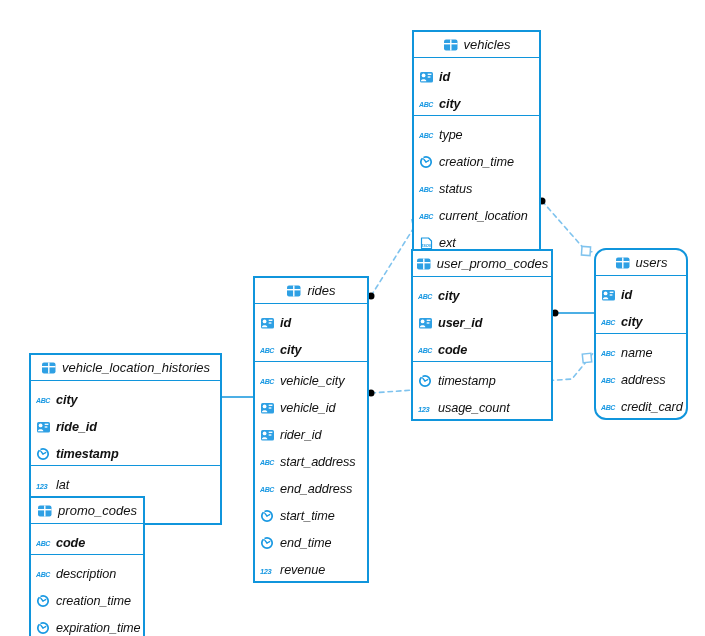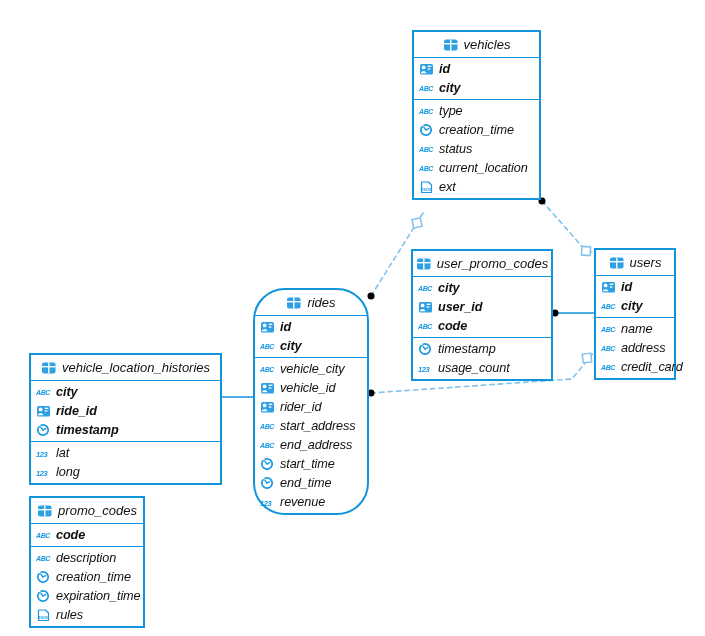--- a/index.html
+++ b/index.html
@@ -8,21 +8,21 @@
   #canvas{position:absolute;inset:0;width:705px;height:636px;background:#fff;font-style:italic;}
   #wires{position:absolute;left:0;top:0;z-index:1;}
   .tbl{position:absolute;box-sizing:border-box;background:#fff;
        border:2px solid var(--blue);z-index:2;}
   .hdr{height:25px;display:flex;align-items:center;justify-content:center;
        gap:5px;border-bottom:1px solid var(--blue);padding:0 6px;}
   .hname{font-size:13px;color:#111;white-space:nowrap;}
   .sec{padding:1px 0 2px 0;}
   .sec.pk{border-bottom:1px solid var(--blue);}
   .row{height:19px;display:flex;align-items:center;padding:0 6px 0 5px;
-       white-space:nowrap;}
+       white-space:nowrap;margin-top:8px;}
   .ric{width:20px;flex:0 0 20px;display:flex;align-items:flex-start;}
   .lbl{font-size:12.7px;color:#111;letter-spacing:-0.1px;}
   .pk .lbl{font-weight:bold;}
   polyline.dashed{fill:none;stroke:var(--dash);stroke-width:1.6;
        stroke-dasharray:4.5 4;stroke-linecap:round;}
   polyline.solid{fill:none;stroke:var(--blue);stroke-width:1.6;}
 </style>
 </head>
 <body style="--blue: #1095dc; --dash: #7fc3ee;">
 
@@ -188,21 +188,21 @@
         <div class="row">
           <span class="ric">
             <svg width="16" height="14" viewBox="0 0 16 14">
               <text x="0" y="10.5" fill="#1898e2" font-size="7.5px" font-weight="bold" letter-spacing="-0.4" font-family="&quot;Liberation Sans&quot;,sans-serif">123</text>
             </svg>
           </span>
           <span class="lbl">usage_count</span>
         </div>
       </div>
     </div>
-    <div class="tbl" style="left: 594px; top: 248px; width: 82px;">
+    <div class="tbl" style="left: 594px; top: 248px; width: 94px; border-radius: 12px;">
       <div class="hdr">
         <span class="ric" style="width: 16px; flex: 0 0 16px;">
           <svg width="16" height="14" viewBox="0 0 16 14">
             <rect x="1" y="1.5" width="13.5" height="11" rx="2" fill="#2ea0e4"></rect>
             <line x1="1" y1="5.7" x2="14.5" y2="5.7" stroke="#fff" stroke-width="1.4"></line>
             <line x1="7.8" y1="1.5" x2="7.8" y2="12.5" stroke="#fff" stroke-width="1.4"></line>
           </svg>
         </span>
         <span class="hname">users</span>
       </div>
@@ -248,21 +248,21 @@
         <div class="row">
           <span class="ric">
             <svg width="16" height="14" viewBox="0 0 16 14">
               <text x="0" y="10" fill="#1898e2" font-size="7px" font-weight="bold" letter-spacing="-0.4" font-family="&quot;Liberation Sans&quot;,sans-serif">ABC</text>
             </svg>
           </span>
           <span class="lbl">credit_card</span>
         </div>
       </div>
     </div>
-    <div class="tbl" style="left: 253px; top: 288px; width: 116px; border-radius: 32px;">
+    <div class="tbl" style="left: 253px; top: 276px; width: 116px;">
       <div class="hdr">
         <span class="ric" style="width: 16px; flex: 0 0 16px;">
           <svg width="16" height="14" viewBox="0 0 16 14">
             <rect x="1" y="1.5" width="13.5" height="11" rx="2" fill="#2ea0e4"></rect>
             <line x1="1" y1="5.7" x2="14.5" y2="5.7" stroke="#fff" stroke-width="1.4"></line>
             <line x1="7.8" y1="1.5" x2="7.8" y2="12.5" stroke="#fff" stroke-width="1.4"></line>
           </svg>
         </span>
         <span class="hname">rides</span>
       </div>

